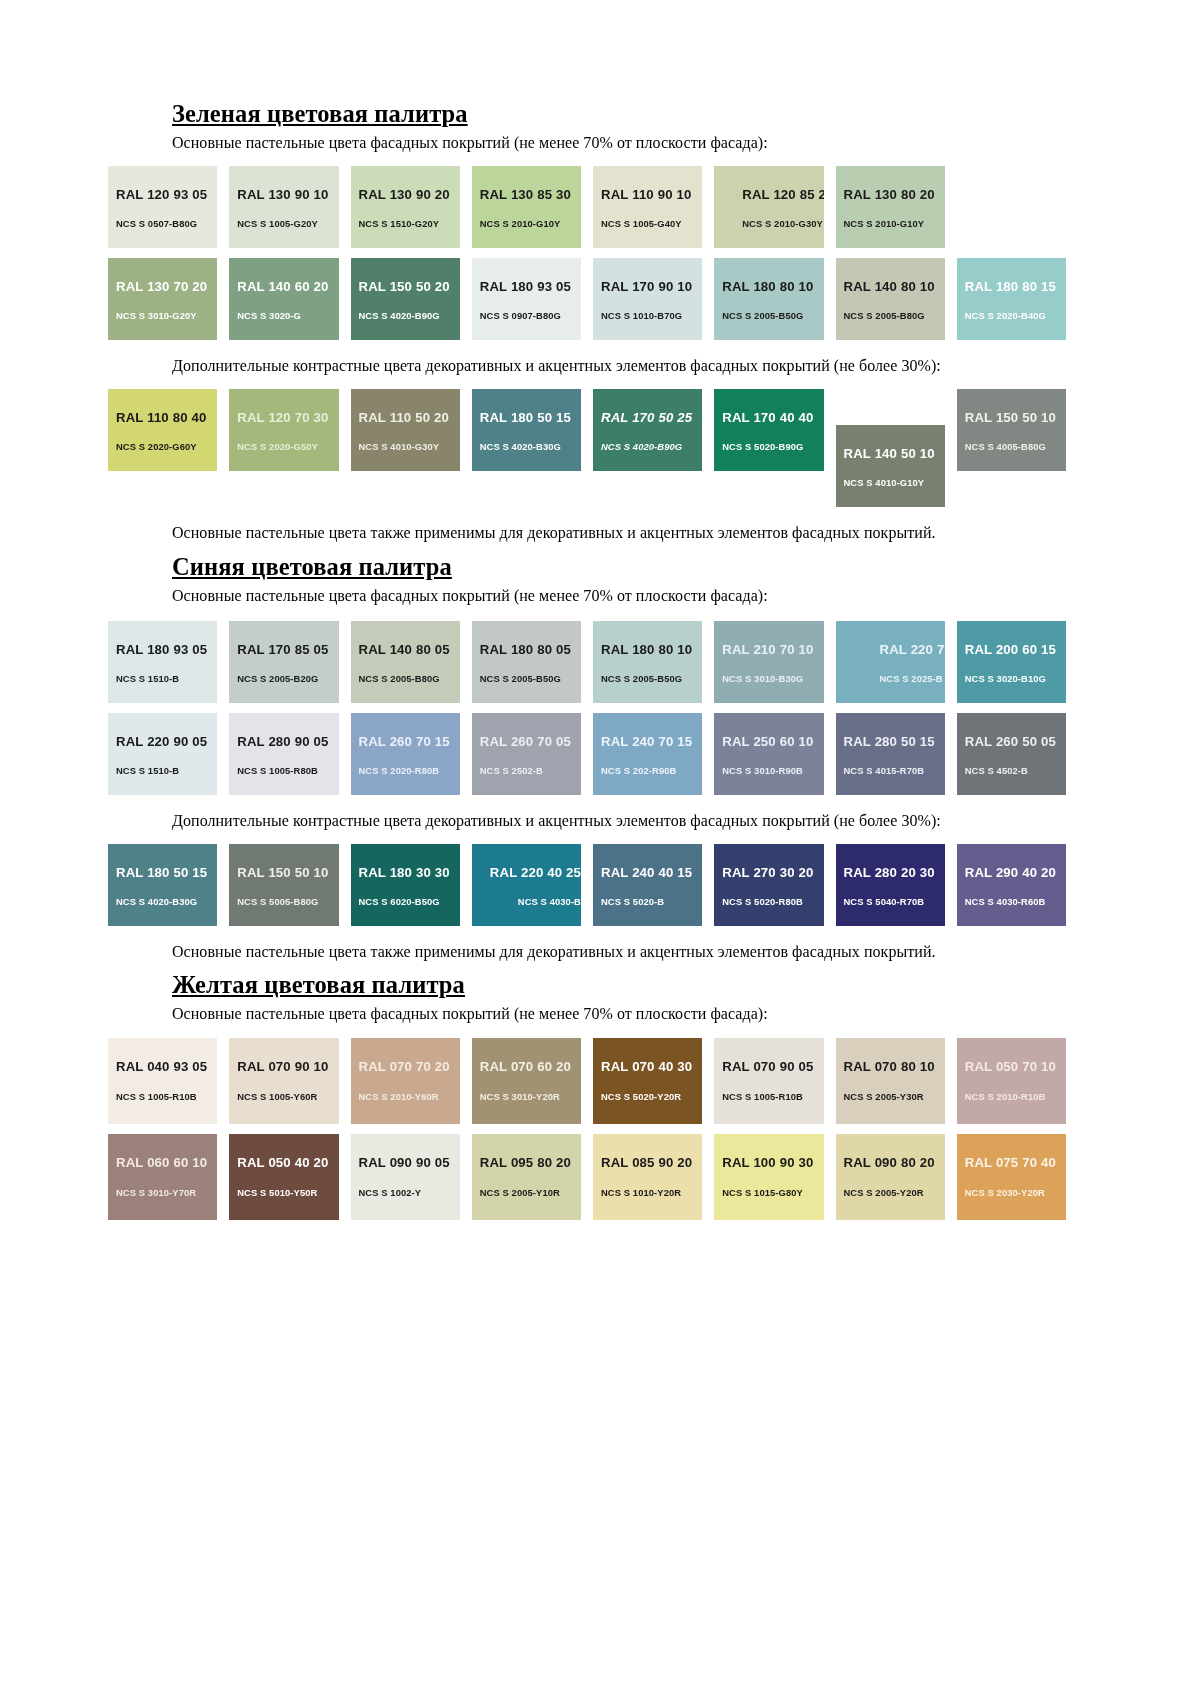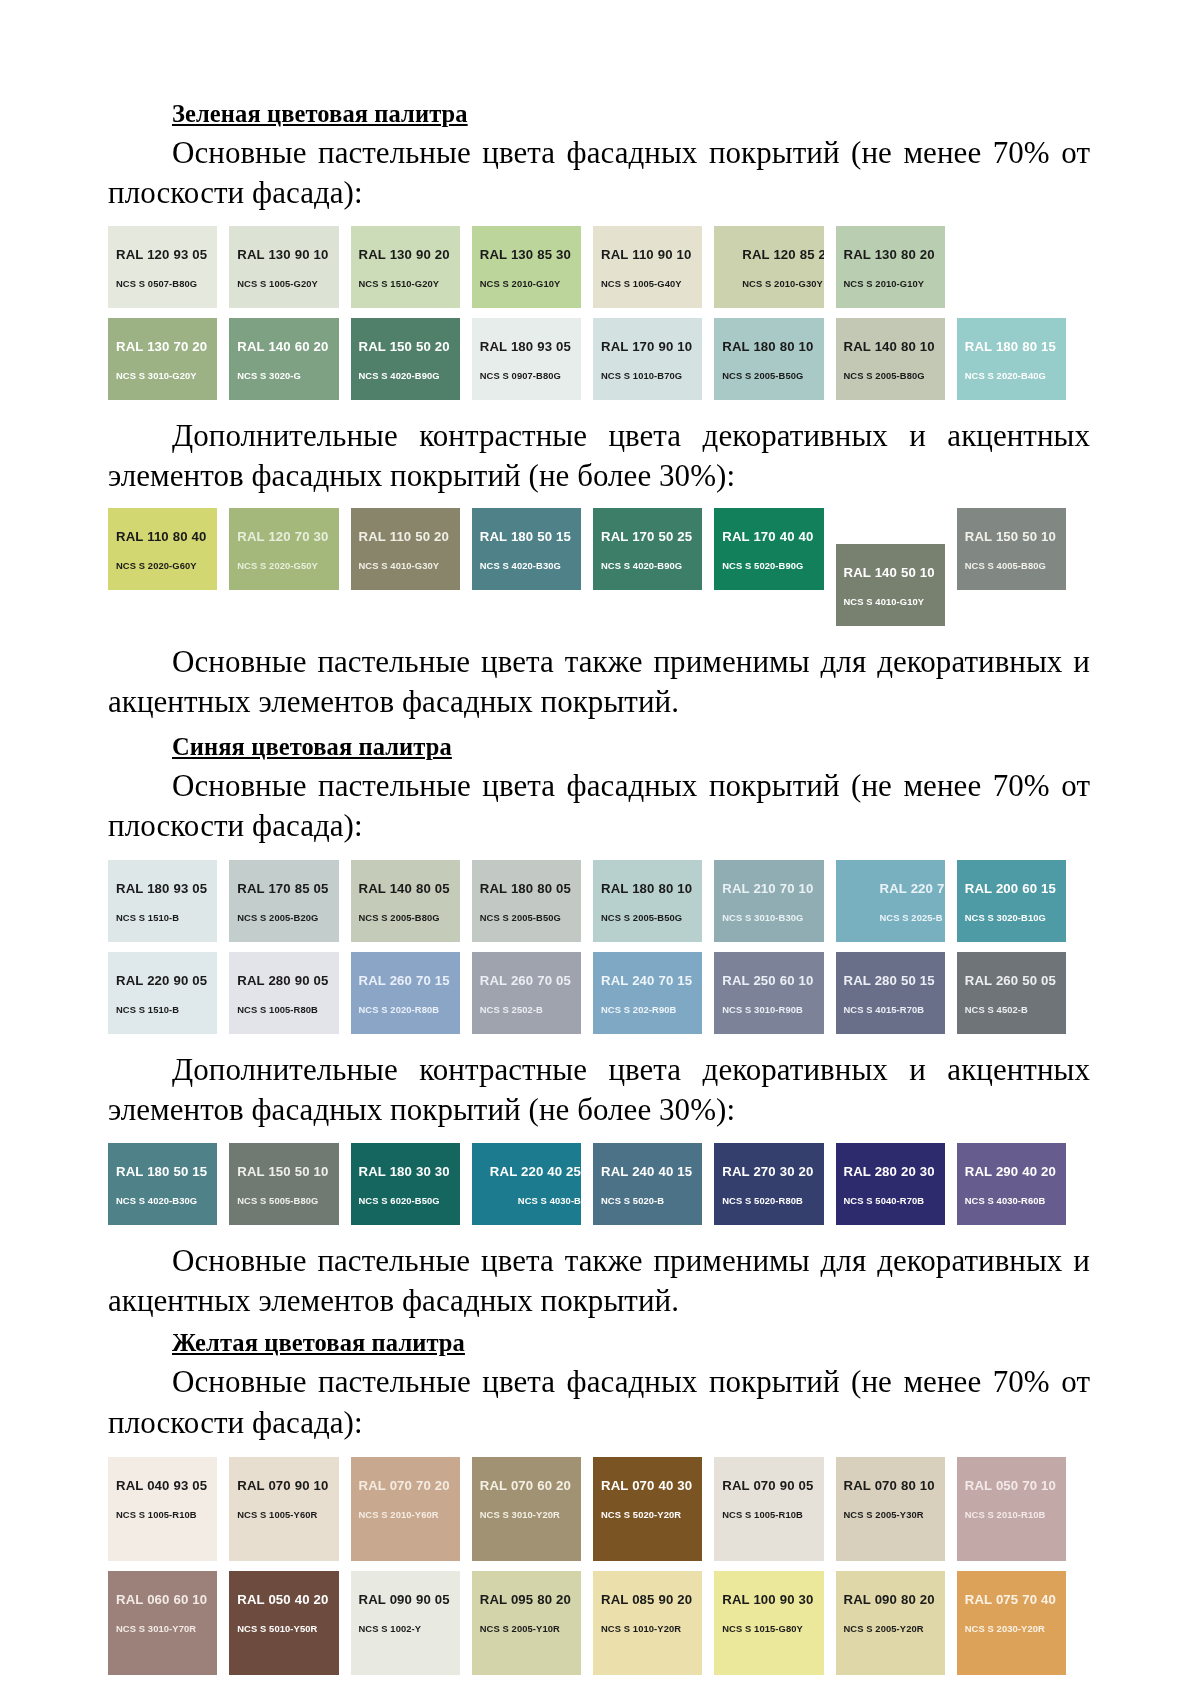--- a/index.html
+++ b/index.html
@@ -32,21 +32,21 @@
     line-height: 1.18;
     text-decoration: underline;
     text-underline-offset: 2px;
     margin: 0 0 4px 0;
     padding-left: 64px;
     letter-spacing: 0.1px;
   }
 
   .para {
     font-family: "Liberation Serif", serif;
-    font-size: 31px;
+    font-size: 16px;
     line-height: 1.3;
     margin: 0;
     text-align: justify;
     text-indent: 64px;
     letter-spacing: 0.05px;
   }
   .para.justify-wide {
     text-align: justify;
     text-align-last: left;
   }
@@ -83,21 +83,21 @@
     font-family: "Liberation Sans", sans-serif;
     font-size: 9.4px;
     font-weight: 700;
     letter-spacing: 0.1px;
     line-height: 1;
     margin-top: 18px;
     white-space: nowrap;
   }
 
   
-  .swatch.tall { height: 104px; }
+  .swatch.tall { height: 86px; }
 </style>
 </head>
 <body>
 
 <div class="page">
 
   <h2 class="section-heading">Зеленая цветовая палитра</h2>
 
   <p class="para">Основные пастельные цвета фасадных покрытий (не менее 70% от плоскости фасада):</p>
 
@@ -187,21 +187,21 @@
         <div class="ncs">NCS S 2020-G50Y</div>
       </div>
       <div class="swatch" style="background: rgb(137, 133, 106); color: rgb(240, 239, 230);">
         <div class="ral">RAL 110 50 20</div>
         <div class="ncs">NCS S 4010-G30Y</div>
       </div>
       <div class="swatch" style="background: rgb(79, 130, 136); color: rgb(255, 255, 255);">
         <div class="ral">RAL 180 50 15</div>
         <div class="ncs">NCS S 4020-B30G</div>
       </div>
-      <div class="swatch" style="background: rgb(61, 126, 104); color: rgb(255, 255, 255);">
+      <div class="swatch" style="background: rgb(61, 126, 104); color: rgb(255, 255, 255); font-style: italic;">
         <div class="ral">RAL 170 50 25</div>
         <div class="ncs">NCS S 4020-B90G</div>
       </div>
       <div class="swatch" style="background: rgb(19, 128, 92); color: rgb(255, 255, 255);">
         <div class="ral">RAL 170 40 40</div>
         <div class="ncs">NCS S 5020-B90G</div>
       </div>
       <div class="swatch" style="background: rgb(120, 129, 111); color: #ffffff; margin-top: 36px;">
         <div class="ral">RAL 140 50 10</div>
         <div class="ncs">NCS S 4010-G10Y</div>

